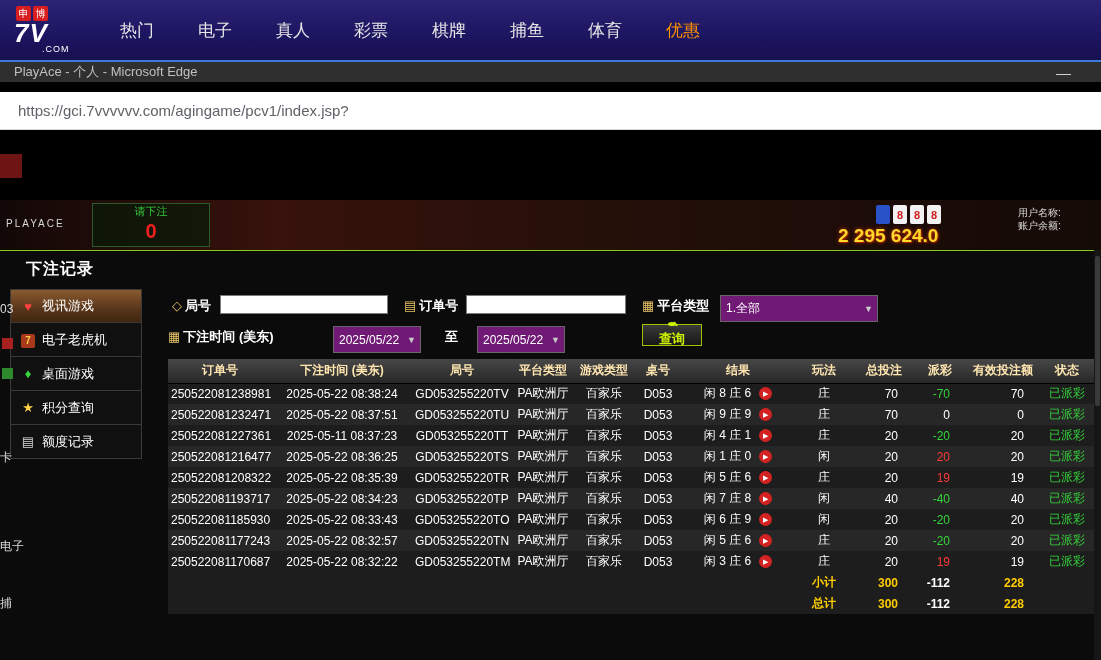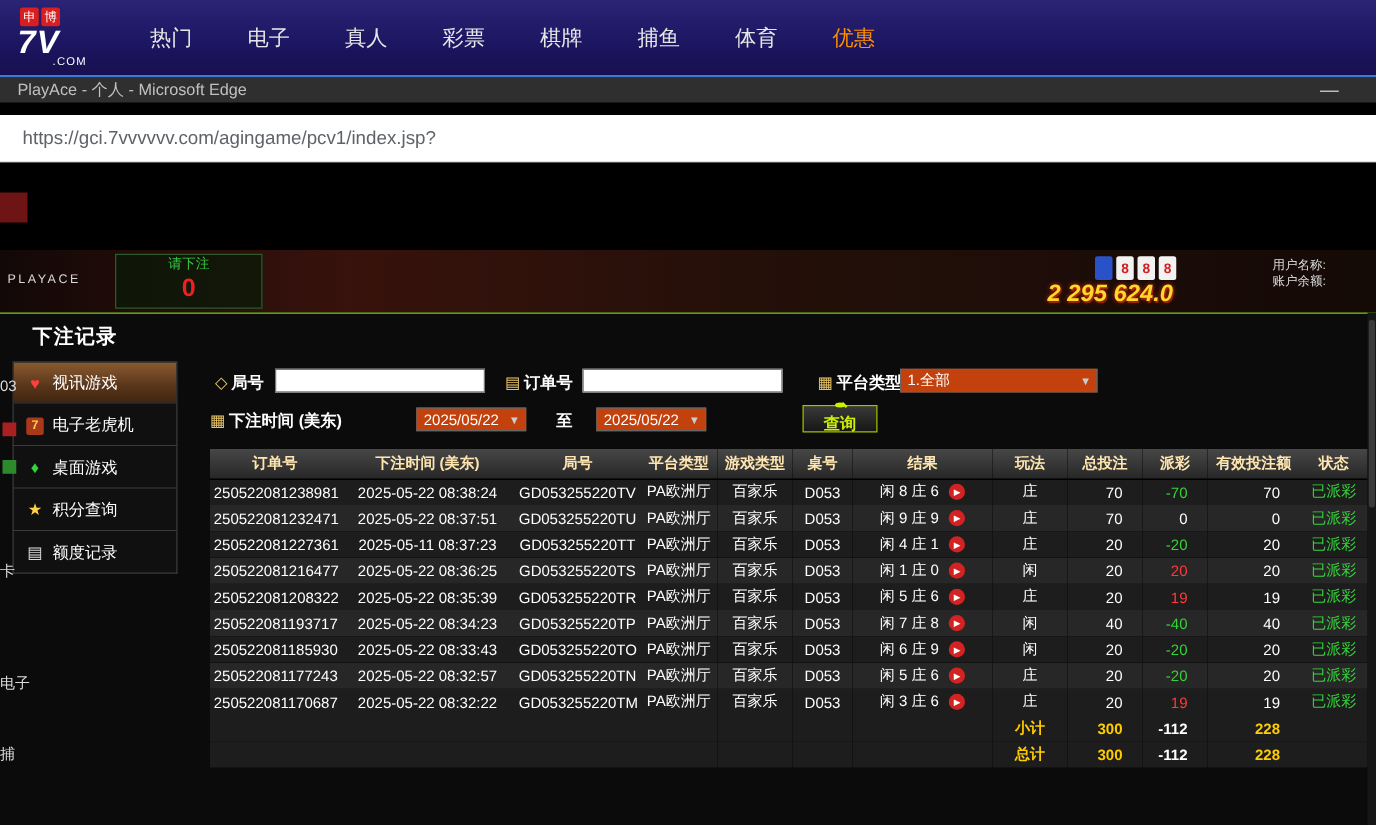--- a/index.html
+++ b/index.html
@@ -37,21 +37,21 @@
 
   
   .banner{position:absolute;top:200px;height:50px;width:100%;overflow:hidden;
     background:linear-gradient(90deg,#120807,#38120c 25%,#241009 55%,#1c0c08 80%,#140a06);}
   .banner-brand{position:absolute;left:6px;top:18px;color:#d8d8d8;font-size:10px;letter-spacing:2px;}
   .bet-box{position:absolute;left:92px;top:3px;width:118px;height:44px;
     background:rgba(8,26,8,.72);border:1px solid #2c5a2c;text-align:center;}
   .bet-prompt{color:#35c93f;font-size:11px;line-height:15px;}
   .bet-amount{color:#f02020;font-size:20px;font-weight:bold;line-height:24px;}
   .jackpot{position:absolute;left:838px;top:25px;color:#ffd829;font-size:19px;font-weight:bold;
-    text-shadow:0 0 4px #d03000,1px 1px 0 #802000;white-space:nowrap;font-style:italic;}
+    text-shadow:0 0 4px #d03000,1px 1px 0 #802000;white-space:nowrap;}
   .cards{position:absolute;left:876px;top:5px;display:flex;gap:3px;}
   .card{width:14px;height:19px;background:#f2f2f2;border-radius:2px;color:#d02020;
     font-size:11px;font-weight:bold;display:flex;align-items:center;justify-content:center;}
   .card-back{background:#2a52c8;color:transparent;}
   .banner-right{position:absolute;left:1018px;top:6px;color:#ddd;font-size:10px;line-height:13px;}
 
   
   .panel{position:absolute;top:250px;left:0;width:100%;height:410px;background:#0b0b0b;border-top:1px solid #84cc16;}
   .panel-title{position:absolute;left:26px;top:8px;color:#fff;font-size:16px;font-weight:bold;letter-spacing:1px;}
 
@@ -63,21 +63,21 @@
   .side-icon{width:18px;margin-right:5px;text-align:center;font-size:13px;}
   .slot-chip{display:inline-block;background:#a8391a;border-radius:2px;font-size:10px;
     line-height:14px;height:14px;width:14px;font-weight:bold;}
 
   .content{position:absolute;left:168px;top:38px;right:12px;}
   .filters{position:relative;height:66px;color:#fff;}
   .f-label{position:absolute;font-size:13px;font-weight:bold;white-space:nowrap;}
   .f-icon{color:#e8c468;margin-right:3px;font-weight:normal;}
   .f-input{position:absolute;height:19px;background:#fff;border:1px solid #7a7a7a;
     font-size:12px;padding:0 4px;color:#000;}
-  .f-select{position:absolute;height:19px;background:#c2410c;border:1px solid #666;color:#fff;
+  .f-select{position:absolute;height:27px;background:#701a75;border:1px solid #666;color:#fff;
     font-size:12px;display:flex;align-items:center;padding-left:5px;cursor:pointer;}
   .f-select .arrow{margin-left:auto;font-size:9px;color:#ccc;padding:0 4px;}
   .search-btn{position:absolute;height:22px;width:60px;border:1px solid #9ec400;
     background:linear-gradient(#3a3a3a,#161616);color:#cdf000;font-size:13px;font-weight:bold;
     display:flex;align-items:center;justify-content:center;gap:4px;cursor:pointer;}
   .mag{width:8px;height:8px;border:2px solid #cdf000;border-radius:50%;position:relative;display:inline-block;}
   .mag::after{content:'';position:absolute;width:5px;height:2px;background:#cdf000;
     right:-4px;bottom:-1px;transform:rotate(45deg);}
 
   .bet-table{width:100%;border-collapse:collapse;table-layout:fixed;font-size:12px;color:#fff;margin-top:4px;}
@@ -192,21 +192,21 @@
       <div class="f-label" style="left:4px;top:8px;">
         <span class="f-icon">◇</span><span>局号</span>
       </div>
       <input class="f-input" style="left: 52px; top: 6px; width: 168px;" value="">
 
       <div class="f-label" style="left:236px;top:8px;">
         <span class="f-icon">▤</span><span>订单号</span>
       </div>
       <input class="f-input" style="left: 298px; top: 6px; width: 160px;" value="">
 
-      <div class="f-label" style="left:474px;top:8px;margin-left:12px;">
+      <div class="f-label" style="left:474px;top:8px;">
         <span class="f-icon">▦</span><span>平台类型</span>
       </div>
       <div class="f-select" style="left:552px;top:6px;width:158px;">
         <span>1.全部</span>
         <span class="arrow">▼</span>
       </div>
 
       <div class="f-label" style="left:0;top:39px;">
         <span class="f-icon">▦</span><span>下注时间 (美东)</span>
       </div>

